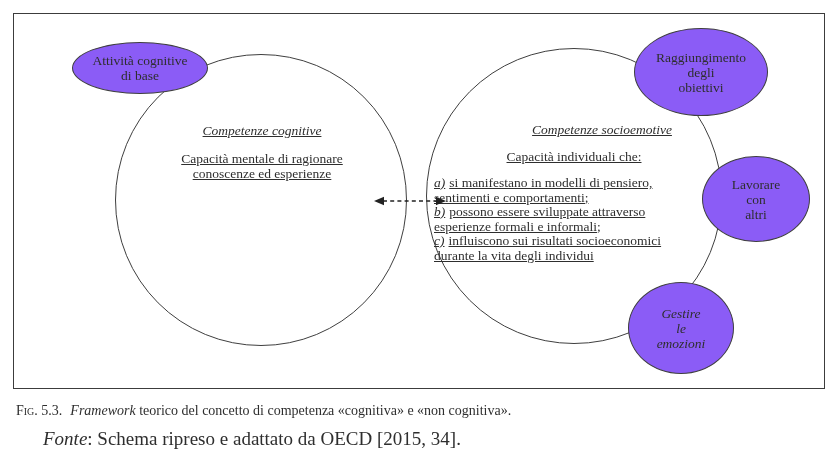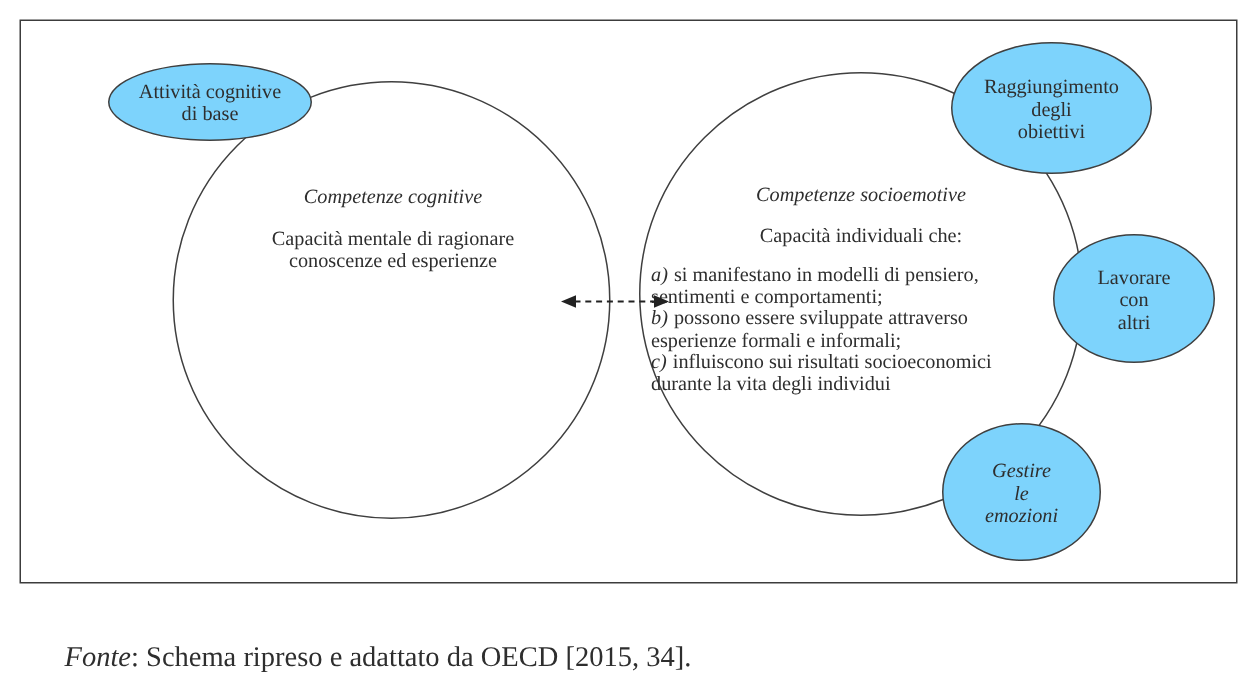--- a/index.html
+++ b/index.html
@@ -25,21 +25,21 @@
     border-radius: 50%;
     background: transparent;
     z-index: 1;
   }
   .circle-left  { left: 101px; top: 40px;  width: 290px; height: 290px; }
   .circle-right { left: 412px; top: 34px;  width: 294px; height: 294px; }
   .satellite {
     position: absolute;
     border: 1px solid #3f3f3f;
     border-radius: 50%;
-    background: #7dd3fc;
+    background: #8b5cf6;
     z-index: 3;
     display: flex;
     align-items: center;
     justify-content: center;
     text-align: center;
     font-size: 13.5px;
     line-height: 15px;
     white-space: pre-line;
   }
   .sat-attivita       { left: 58px;  top: 28px;  width: 134px; height: 50px; }
@@ -47,27 +47,28 @@
   .sat-riflettere     { left: 52px;  top: 260px; width: 128px; height: 78px; }
   .sat-raggiungimento { left: 620px; top: 14px;  width: 132px; height: 86px; }
   .sat-lavorare       { left: 688px; top: 142px; width: 106px; height: 84px; }
   .sat-gestire        { left: 614px; top: 268px; width: 104px; height: 90px; font-style: italic; }
   .circle-text {
     position: absolute;
     text-align: center;
     font-size: 13.5px;
     line-height: 14.5px;
     z-index: 2;
+    text-decoration: underline;
   }
   .pre { white-space: pre-line; }
   .italic { font-style: italic; }
   .lt-title { left: 128px; top: 110px; width: 240px; }
   .lt-para1 { left: 118px; top: 138px; width: 260px; }
   .lt-para2 { left: 113px; top: 195px; width: 270px; }
-  .rt-title { left: 440px; top: 109px; width: 240px; }
+  .rt-title { left: 468px; top: 109px; width: 240px; }
   .rt-intro { left: 440px; top: 136px; width: 240px; }
   .rt-items { left: 420px; top: 162px; width: 280px; }
   .rt-items .item { text-align: left; }
   .item .marker { font-style: italic; margin-right: 4px; }
   .arrow-wrap {
     position: absolute;
     left: 360px; top: 180px;
     width: 72px; height: 14px;
     z-index: 4;
   }
@@ -135,17 +136,20 @@
     <div class="arrow-wrap">
       <svg width="72" height="14" viewBox="0 0 72 14" xmlns="http://www.w3.org/2000/svg">
         <polygon points="0,7 10,2.8 10,11.2" fill="#222222"></polygon>
         <polygon points="72,7 62,2.8 62,11.2" fill="#222222"></polygon>
         <line x1="9" y1="7" x2="63" y2="7" stroke="#222222" stroke-width="1.4" stroke-dasharray="4 3.2"></line>
       </svg>
     </div>
 
   </div>
 
+  <div class="caption-line1">
+    <span class="smallcaps fig-gap">Fig. 5.3.</span><span class="italic">Framework</span><span> teorico del concetto di competenza «cognitiva» e «non cognitiva».</span>
+  </div>
   <div class="caption-line2">
     <span class="italic">Fonte</span><span>: Schema ripreso e adattato da OECD [2015, 34].</span>
   </div>
 
 </div>
 
 </body></html>

